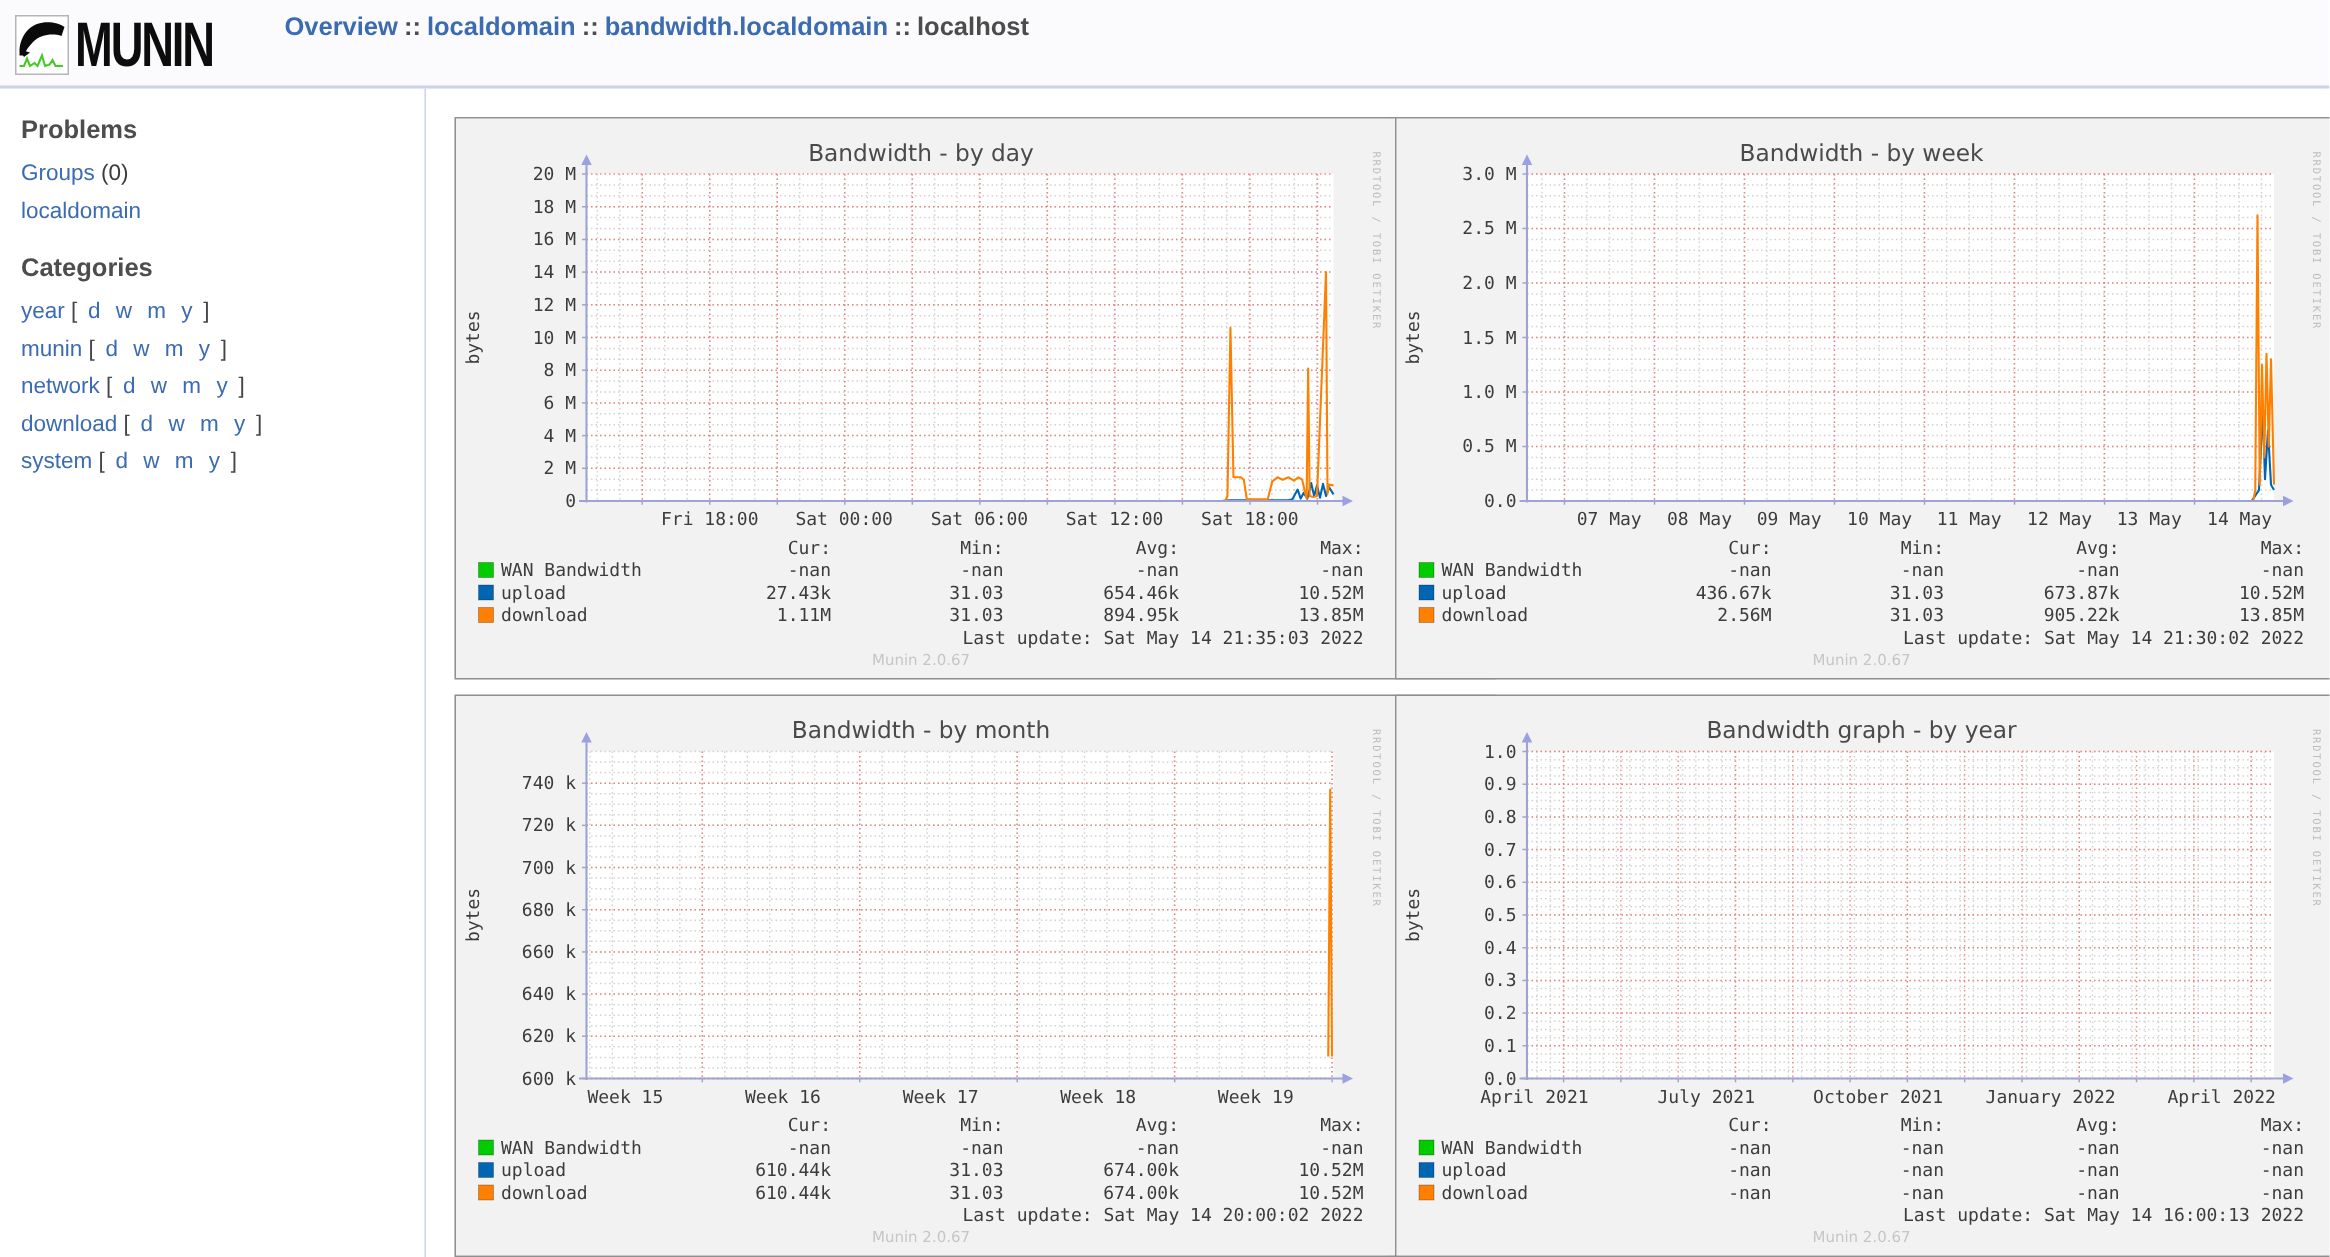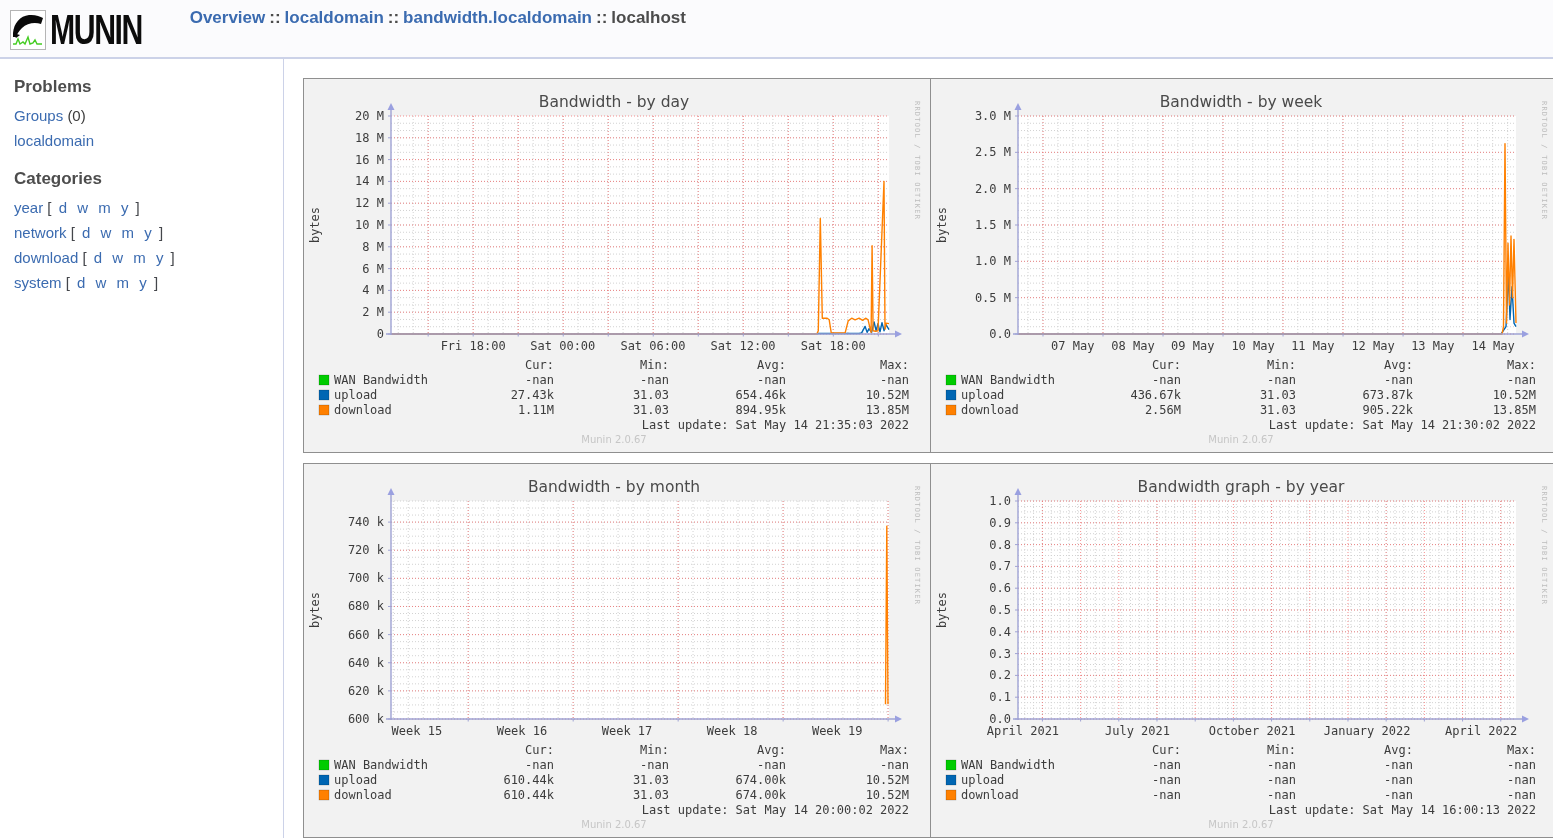--- a/index.html
+++ b/index.html
@@ -67,20 +67,21 @@
         <li><a>Groups</a> <span class="count">(0)</span></li>
       </ul>
 
     <ul id="groups-list">
         <li><a>localdomain</a></li>
       </ul>
 
     <h2>Categories</h2>
     <ul id="categories-list">
         <li><a>year</a><span class="bracket"> [ </span><a class="plink">d</a> <a class="plink">w</a> <a class="plink">m</a> <a class="plink">y</a><span class="bracket"> ]</span></li>
+        <li><a>munin</a><span class="bracket"> [ </span><a class="plink">d</a> <a class="plink">w</a> <a class="plink">m</a> <a class="plink">y</a><span class="bracket"> ]</span></li>
         <li><a>network</a><span class="bracket"> [ </span><a class="plink">d</a> <a class="plink">w</a> <a class="plink">m</a> <a class="plink">y</a><span class="bracket"> ]</span></li>
         <li><a>download</a><span class="bracket"> [ </span><a class="plink">d</a> <a class="plink">w</a> <a class="plink">m</a> <a class="plink">y</a><span class="bracket"> ]</span></li>
         <li><a>system</a><span class="bracket"> [ </span><a class="plink">d</a> <a class="plink">w</a> <a class="plink">m</a> <a class="plink">y</a><span class="bracket"> ]</span></li>
       </ul>
   </div>
 
   <div class="main">
     <div class="panel">
         <svg width="620" height="373" viewBox="0 0 620 373">
           <rect x="0" y="0" width="620" height="373" fill="#f2f2f2"></rect>

